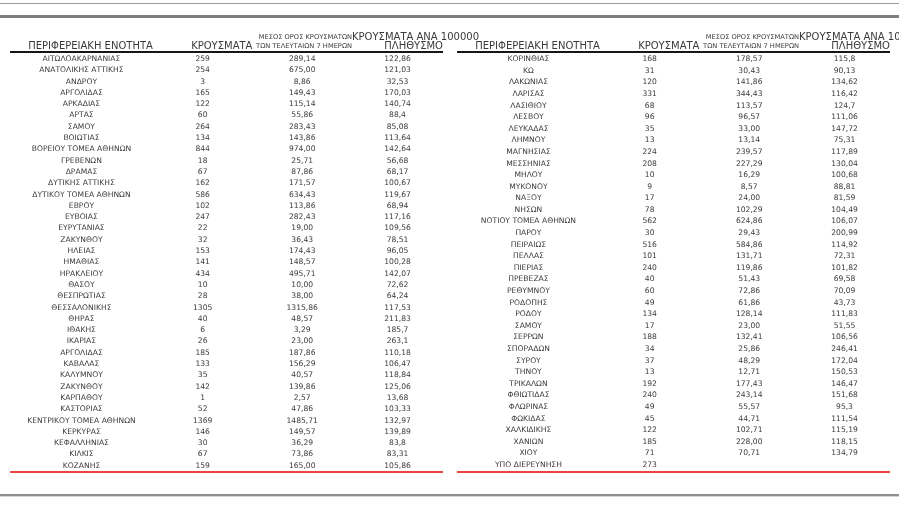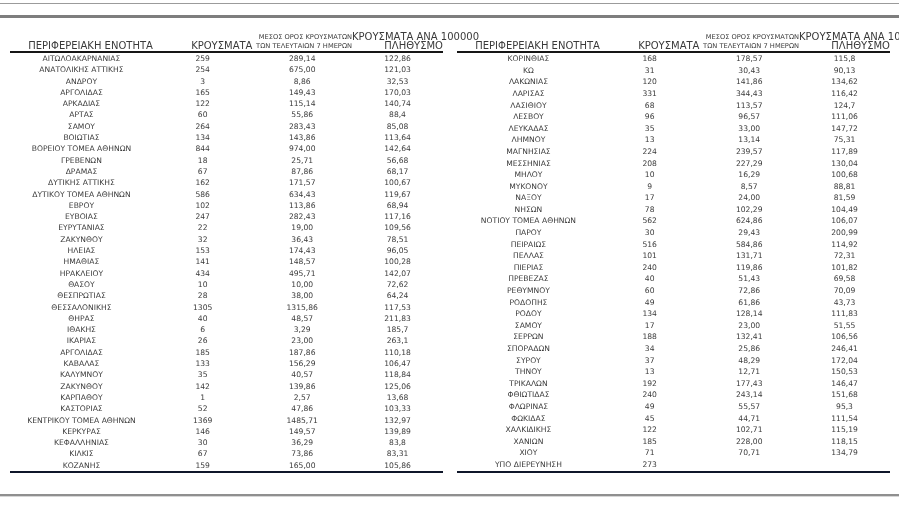--- a/index.html
+++ b/index.html
@@ -44,21 +44,21 @@
   .cases-table td {
     text-align:center;
     font-size:7.6px;
     line-height:11.3px;
     height:11.3px;
     color:#3a3a3a;
     padding:0;
     white-space:nowrap;
     overflow:hidden;
   }
-  .cases-table tbody tr:last-child td { border-bottom:2px solid #0f172a; }
+  .cases-table tbody tr:last-child td { border-bottom:2px solid #ef4444; }
 </style>
 </head>
 <body>
 
 <div class="page">
 
   <div class="top-rule-thin"></div>
   <div class="top-rule-thick"></div>
 
   <div class="tables-wrap">

